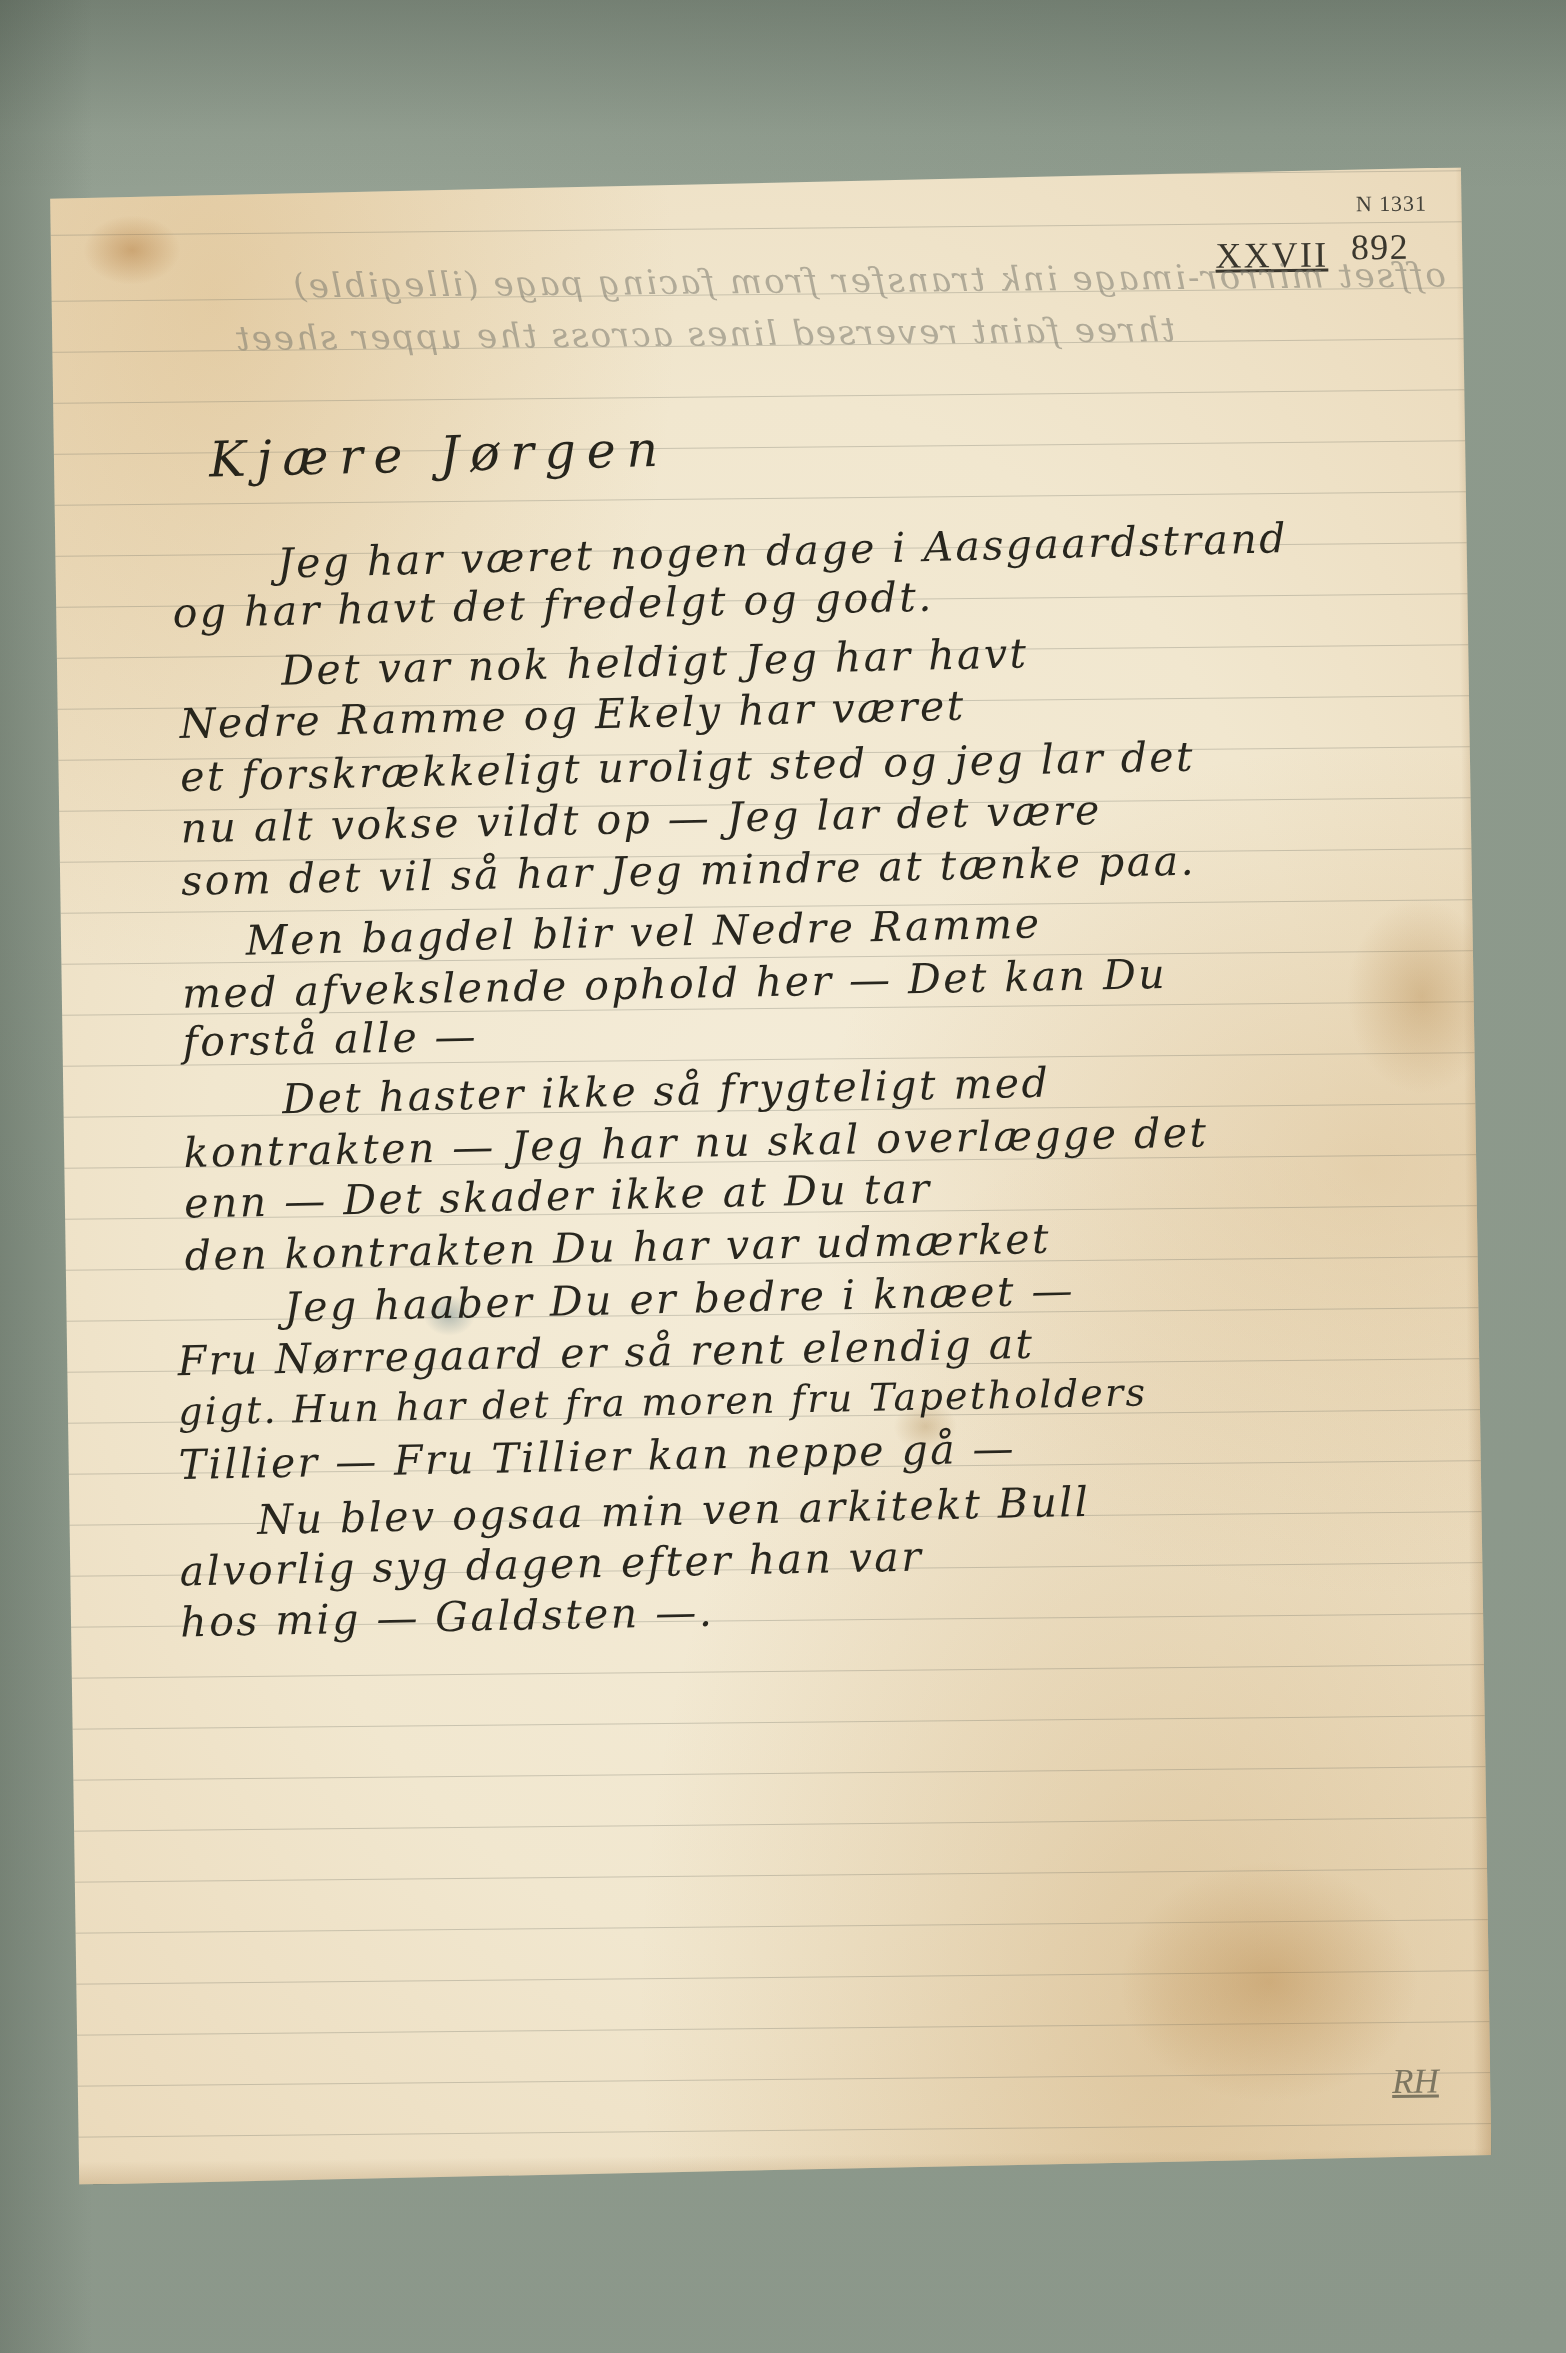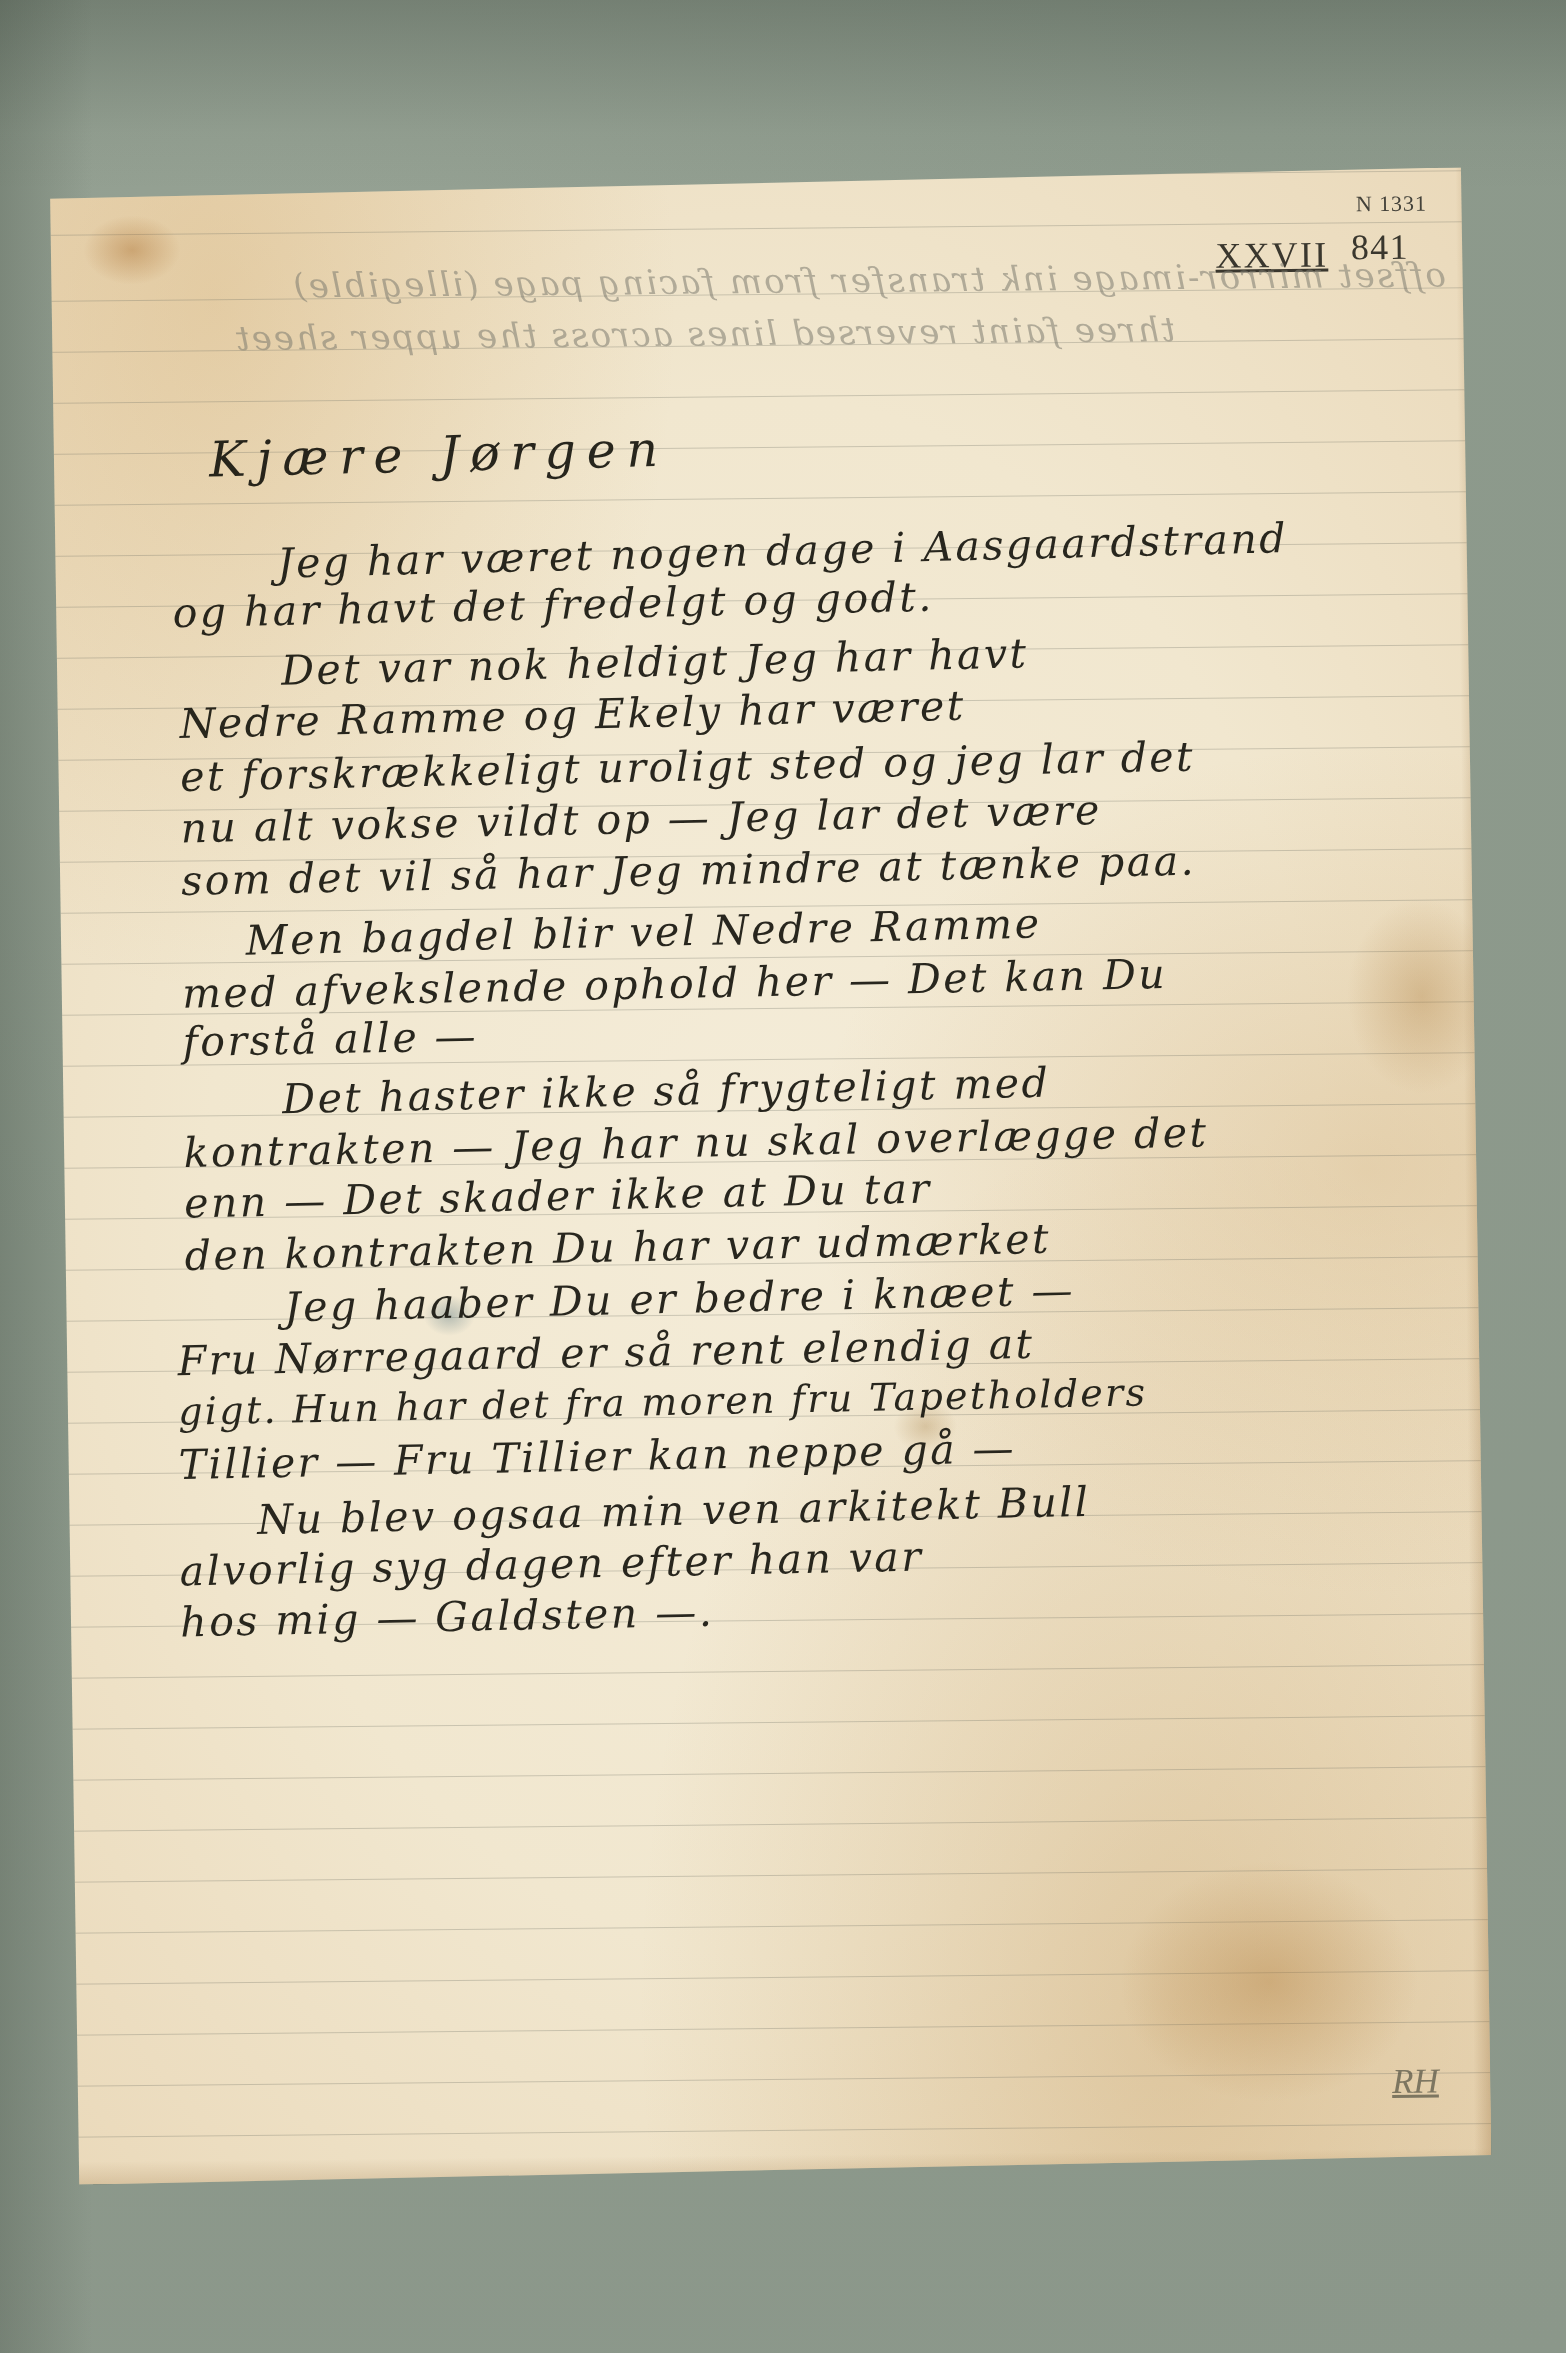--- a/index.html
+++ b/index.html
@@ -160,21 +160,21 @@
     <div class="stain s1"></div>
     <div class="stain s2"></div>
     <div class="stain s3"></div>
     <div class="stain s4"></div>
     <div class="stain s5"></div>
     <div class="sheet-edge-dark"></div>
     <div class="sheet-edge-bottom"></div>
 
     <div class="archival pencil-no" style="right:46px; top:23px;">N 1331</div>
     <div class="archival shelfmark strikethrough" style="right:145px; top:65px;">XXVII</div>
-    <div class="archival foliono" style="right:64px; top:58px;">841</div>
+    <div class="archival foliono" style="right:64px; top:58px;">892</div>
     <div class="archival monogram" style="right:52px; bottom:70px;text-decoration:underline;">RH</div>
 
     <div class="hand faint" style="left:249px; top:87px; font-size:34px; transform:scaleX(-1);">offset mirror-image ink transfer from facing page (illegible)</div>
     <div class="hand faint" style="left:191px; top:139px; font-size:34px; transform:scaleX(-1);">three faint reversed lines across the upper sheet</div>
     <div class="hand faint" style="left:220px; top:191px; font-size:32px; transform:scaleX(-1);"></div>
 
     <div class="hand ink-dark salutation" style="left:165px; top:249px; transform:rotate(-0.8deg);">Kjære  Jørgen</div>
 
     <div class="hand ink-dark body-line" style="left:232px; top:353px; transform:rotate(-0.9deg);">Jeg  har  været  nogen  dage  i  Aasgaardstrand</div>
     <div class="hand ink-dark body-line" style="left:127px; top:405px; transform:rotate(-0.7deg);">og  har  havt  det  fredelgt  og  godt.</div>

